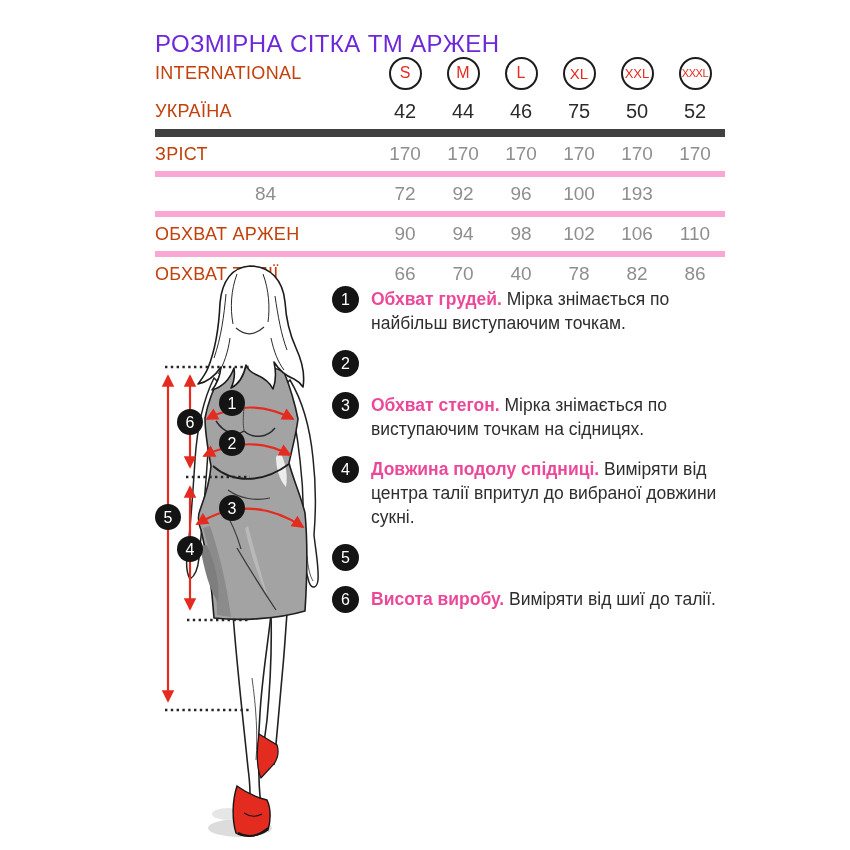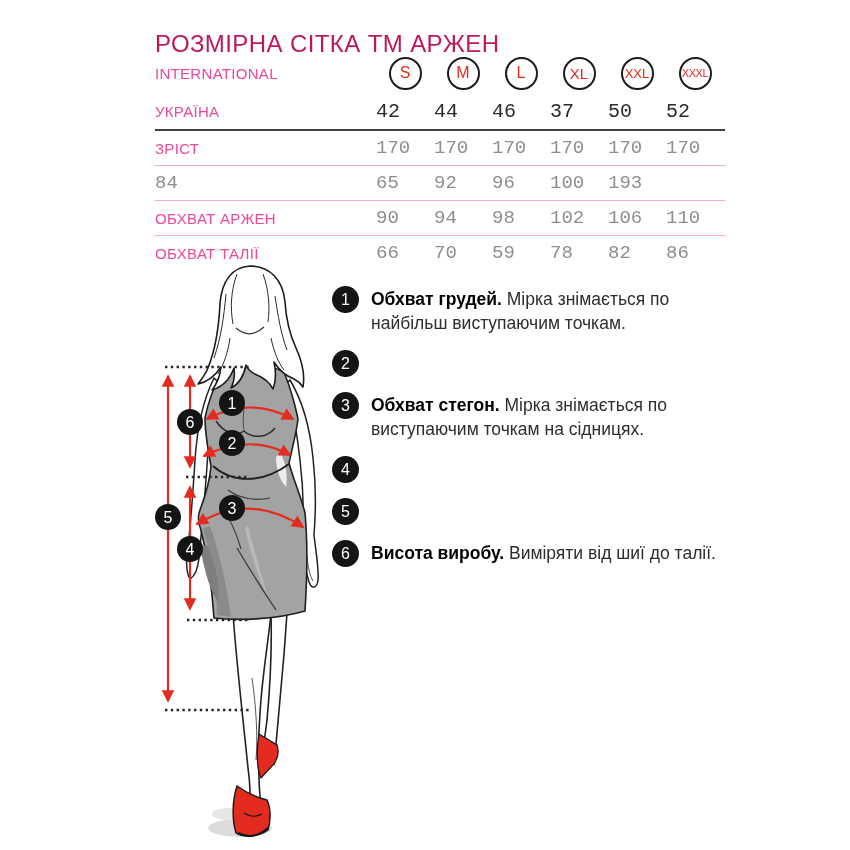--- a/index.html
+++ b/index.html
@@ -3,49 +3,49 @@
 <meta charset="utf-8">
 <style>
   html,body{margin:0;padding:0;background:#fff;}
   body{width:850px;height:850px;position:relative;overflow:hidden;
        font-family:"Liberation Sans","DejaVu Sans",sans-serif;
        -webkit-font-smoothing:antialiased;}
   .page{position:absolute;inset:0;background:#fff;}
 
   
   .title{position:absolute;left:155px;top:14px;font-size:24px;font-weight:500;
-         color:#be185d;letter-spacing:.4px;}
+         color:#6d28d9;letter-spacing:.4px;}
 
   
   .size-table{position:absolute;left:155px;top:53px;width:570px;}
   .t-row{display:grid;grid-template-columns:221px repeat(6,58px);align-items:center;}
   .row-international{height:40px;}
-  .row-ukraine{height:36px;border-bottom:2px solid #404040;}
-  .row-data{height:34px;border-bottom:1px solid #f9a8d4;}
+  .row-ukraine{height:36px;border-bottom:8px solid #404040;}
+  .row-data{height:34px;border-bottom:6px solid #f9a8d4;}
   .row-data.last{border-bottom:none;}
-  .t-label{font-size:15px;color:#ec4899;letter-spacing:.3px;}
-  .t-val{font-size:19px;color:#8e8e8e;font-family:Liberation Mono, monospace;}
+  .t-label{font-size:18px;color:#c2410c;letter-spacing:.3px;}
+  .t-val{text-align:center;font-size:19px;color:#8e8e8e;}
   .row-ukraine .t-val{font-size:20px;color:#2b2b2b;}
   .badge-cell{display:flex;justify-content:center;}
   .badge{width:29px;height:29px;border:2px solid #1c1c1c;border-radius:50%;
          display:flex;align-items:center;justify-content:center;
          color:#e42b20;white-space:nowrap;overflow:visible;}
   .b-s,.b-m,.b-l{font-size:16px;}
   .b-xl{font-size:15px;}
   .b-xxl{font-size:13px;}
   .b-xxxl{font-size:11px;letter-spacing:-.4px;}
 
   
   .legend{position:absolute;left:332px;top:287px;width:400px;}
   .leg-item{display:flex;gap:12px;margin-bottom:16px;}
   .leg-num{flex:0 0 27px;width:27px;height:27px;border-radius:50%;background:#141414;
            color:#fff;display:flex;align-items:center;justify-content:center;
            font-size:16px;margin-top:-1px;}
   .leg-text{margin:0;width:352px;font-size:17.5px;line-height:24px;color:#2e2e2e;}
-  .leg-text .term{font-weight:bold;color:#000000;}
+  .leg-text .term{font-weight:bold;color:#ec4899;}
 
   
   .figure-svg{position:absolute;left:140px;top:258px;}
 </style>
 </head>
 <body>
 
 <div class="page">
 
   <h1 class="title">РОЗМІРНА СІТКА ТМ АРЖЕН</h1>
@@ -72,59 +72,59 @@
       <div class="badge-cell">
           <span class="badge b-xxxl">XXXL</span>
         </div>
     </div>
 
     <div class="t-row row-ukraine">
       <div class="t-label">УКРАЇНА</div>
       <div class="t-val">42</div>
       <div class="t-val">44</div>
       <div class="t-val">46</div>
-      <div class="t-val">37</div>
+      <div class="t-val">75</div>
       <div class="t-val">50</div>
       <div class="t-val">52</div>
     </div>
 
     <div class="t-row row-data">
       <div class="t-label">ЗРІСТ</div>
       <div class="t-val">170</div>
       <div class="t-val">170</div>
       <div class="t-val">170</div>
       <div class="t-val">170</div>
       <div class="t-val">170</div>
       <div class="t-val">170</div>
     </div>
 
     <div class="t-row row-data">
       <div class="t-val">84</div>
-      <div class="t-val">65</div>
+      <div class="t-val">72</div>
       <div class="t-val">92</div>
       <div class="t-val">96</div>
       <div class="t-val">100</div>
       <div class="t-val">193</div>
     </div>
 
     <div class="t-row row-data">
       <div class="t-label">ОБХВАТ АРЖЕН</div>
       <div class="t-val">90</div>
       <div class="t-val">94</div>
       <div class="t-val">98</div>
       <div class="t-val">102</div>
       <div class="t-val">106</div>
       <div class="t-val">110</div>
     </div>
 
     <div class="t-row row-data last">
       <div class="t-label">ОБХВАТ ТАЛІЇ</div>
       <div class="t-val">66</div>
       <div class="t-val">70</div>
-      <div class="t-val">59</div>
+      <div class="t-val">40</div>
       <div class="t-val">78</div>
       <div class="t-val">82</div>
       <div class="t-val">86</div>
     </div>
   </div>
 
   <svg class="figure-svg" width="212" height="592" viewBox="0 0 212 592" xmlns="http://www.w3.org/2000/svg">
     <defs>
       <marker id="ar" viewBox="0 0 8 8" refX="6.5" refY="4" markerWidth="6.5" markerHeight="6.5" orient="auto-start-reverse">
         <path d="M0.5,0.5 L7.5,4 L0.5,7.5 Z" fill="#e42b20"></path>
@@ -239,20 +239,21 @@
       <div class="leg-num">2</div>
     </div>
 
     <div class="leg-item">
       <div class="leg-num">3</div>
       <p class="leg-text"><span class="term">Обхват стегон.</span> <span class="desc">Мірка знімається по виступаючим точкам на сідницях.</span></p>
     </div>
 
     <div class="leg-item">
       <div class="leg-num">4</div>
+      <p class="leg-text"><span class="term">Довжина подолу спідниці.</span> <span class="desc">Виміряти від центра талії впритул до вибраної довжини сукні.</span></p>
     </div>
 
     <div class="leg-item">
       <div class="leg-num">5</div>
     </div>
 
     <div class="leg-item">
       <div class="leg-num">6</div>
       <p class="leg-text"><span class="term">Висота виробу.</span> <span class="desc">Виміряти від шиї до талії.</span></p>
     </div>

